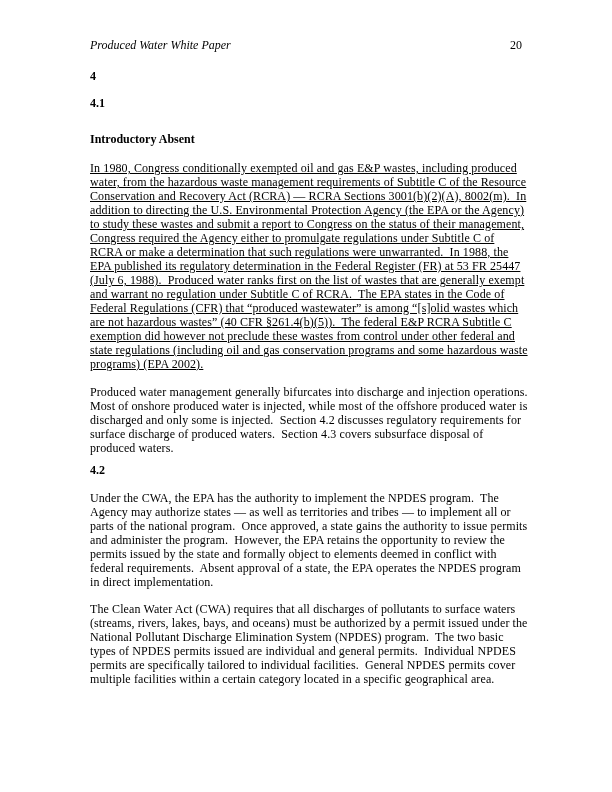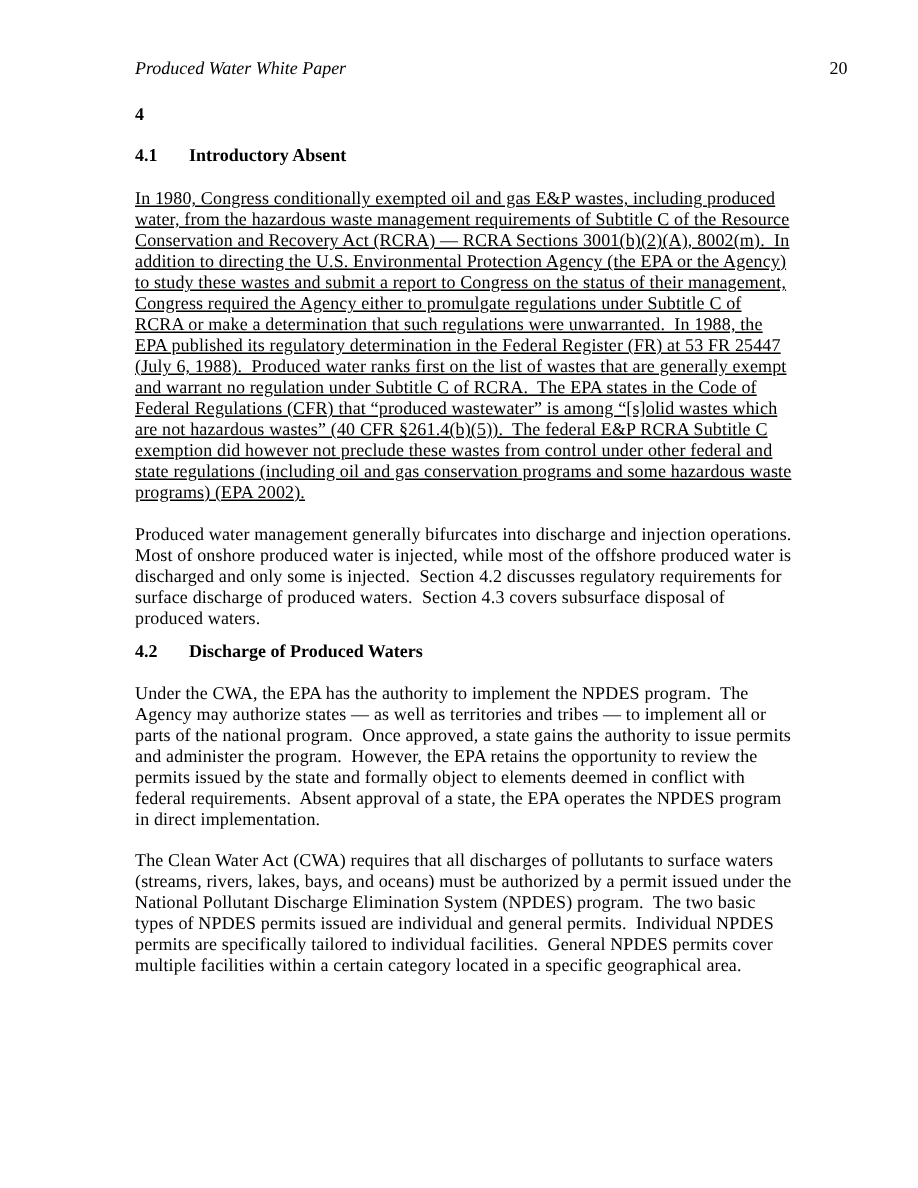--- a/index.html
+++ b/index.html
@@ -6,21 +6,21 @@
     margin: 0;
     padding: 0;
     background: #ffffff;
   }
   .page {
     position: relative;
     width: 612px;
     height: 792px;
     background: #ffffff;
     box-sizing: border-box;
-    padding: 38px 47px 0 90px;
+    padding: 38px 90px 0 90px;
     overflow: hidden;
     font-family: "Liberation Serif", "DejaVu Serif", serif;
     font-size: 12px;
     color: #000000;
   }
   .running-header {
     display: flex;
     justify-content: space-between;
     align-items: baseline;
     line-height: 14px;
@@ -30,21 +30,21 @@
   }
   .heading {
     display: flex;
     font-weight: bold;
     line-height: 14px;
   }
   .heading .num {
     flex: 0 0 36px;
   }
   .h-l1 { margin-top: 17px; }
-  .h-l2 { margin-top: 13px; }
+  .h-l2 { margin-top: 13px; flex-direction: column; }
   .h-l2b { margin-top: 8px; }
   .para {
     line-height: 14px;
     white-space: pre;
     letter-spacing: 0.1px;
   }
   .p-first { margin-top: 15px; text-decoration: underline; }
   .p-mid   { margin-top: 14px; }
   .p-after-h { margin-top: 13px; }
 </style>
@@ -84,21 +84,20 @@
 programs) (EPA 2002).</div>
 
   <div class="para p-mid">Produced water management generally bifurcates into discharge and injection operations.
 Most of onshore produced water is injected, while most of the offshore produced water is
 discharged and only some is injected.  Section 4.2 discusses regulatory requirements for
 surface discharge of produced waters.  Section 4.3 covers subsurface disposal of
 produced waters.</div>
 
   <div class="heading h-l2b">
     <span class="num">4.2</span>
-    <span class="title">Discharge of Produced Waters</span>
   </div>
 
   <div class="para p-mid">Under the CWA, the EPA has the authority to implement the NPDES program.  The
 Agency may authorize states — as well as territories and tribes — to implement all or
 parts of the national program.  Once approved, a state gains the authority to issue permits
 and administer the program.  However, the EPA retains the opportunity to review the
 permits issued by the state and formally object to elements deemed in conflict with
 federal requirements.  Absent approval of a state, the EPA operates the NPDES program
 in direct implementation.</div>
 

